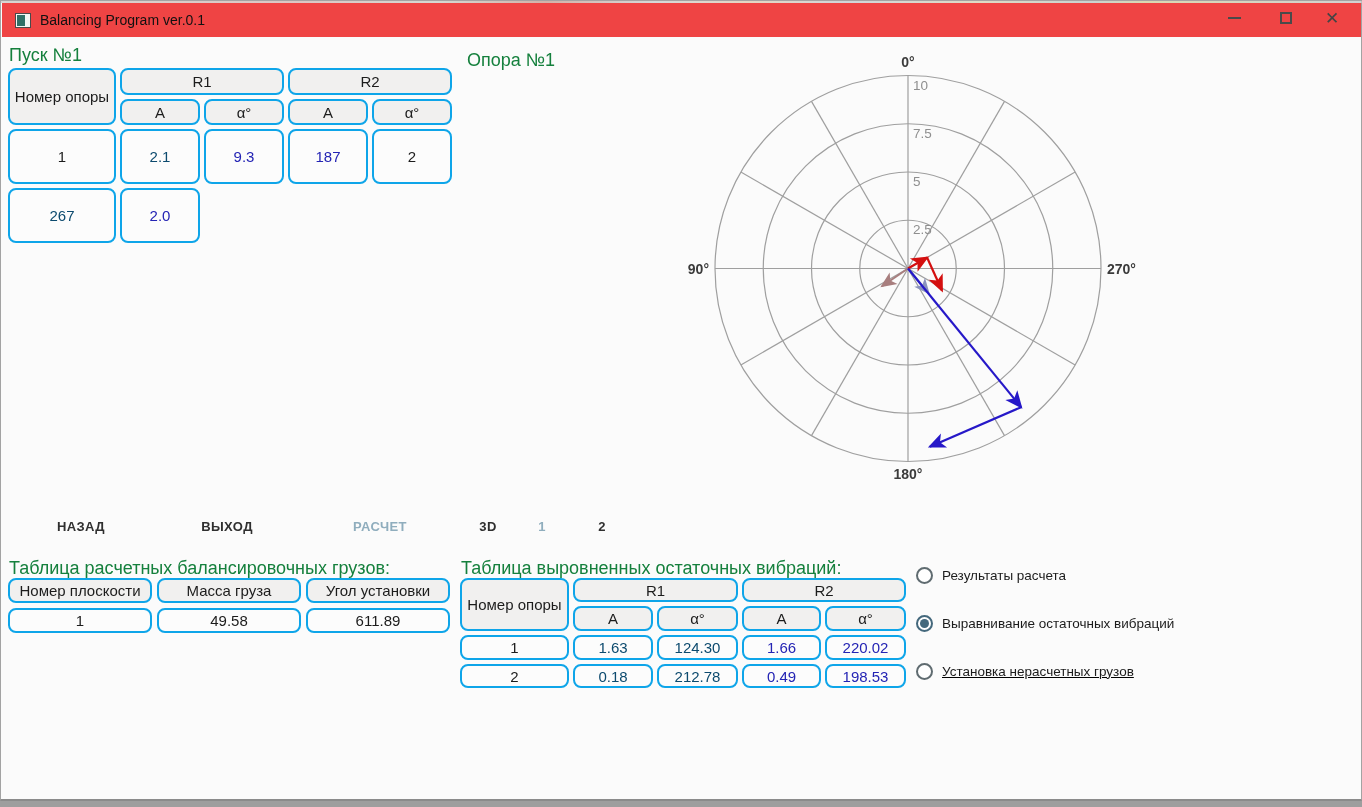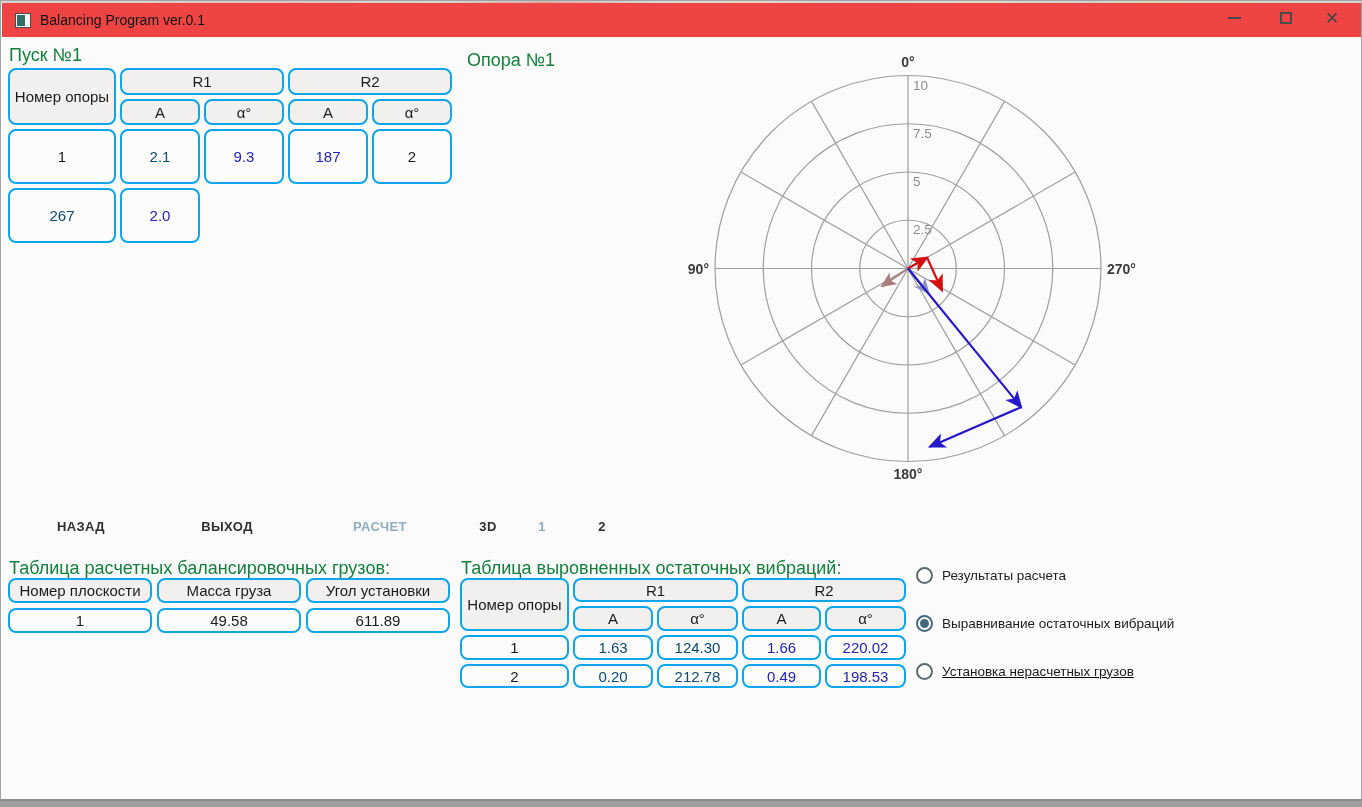--- a/index.html
+++ b/index.html
@@ -171,21 +171,21 @@
     <div class="cell head">A</div>
     <div class="cell head">α°</div>
 
     <div class="cell">1</div>
     <div class="cell red">1.63</div>
     <div class="cell red">124.30</div>
     <div class="cell blue">1.66</div>
     <div class="cell blue">220.02</div>
 
     <div class="cell">2</div>
-    <div class="cell red">0.20</div>
+    <div class="cell red">0.18</div>
     <div class="cell red">212.78</div>
     <div class="cell blue">0.49</div>
     <div class="cell blue">198.53</div>
   </div>
 
   <div class="radio-row" style="top:565px;">
     <span class="radio-circle">
         <span class="radio-dot"></span>
       </span>
     <span class="radio-label">Результаты расчета</span>

